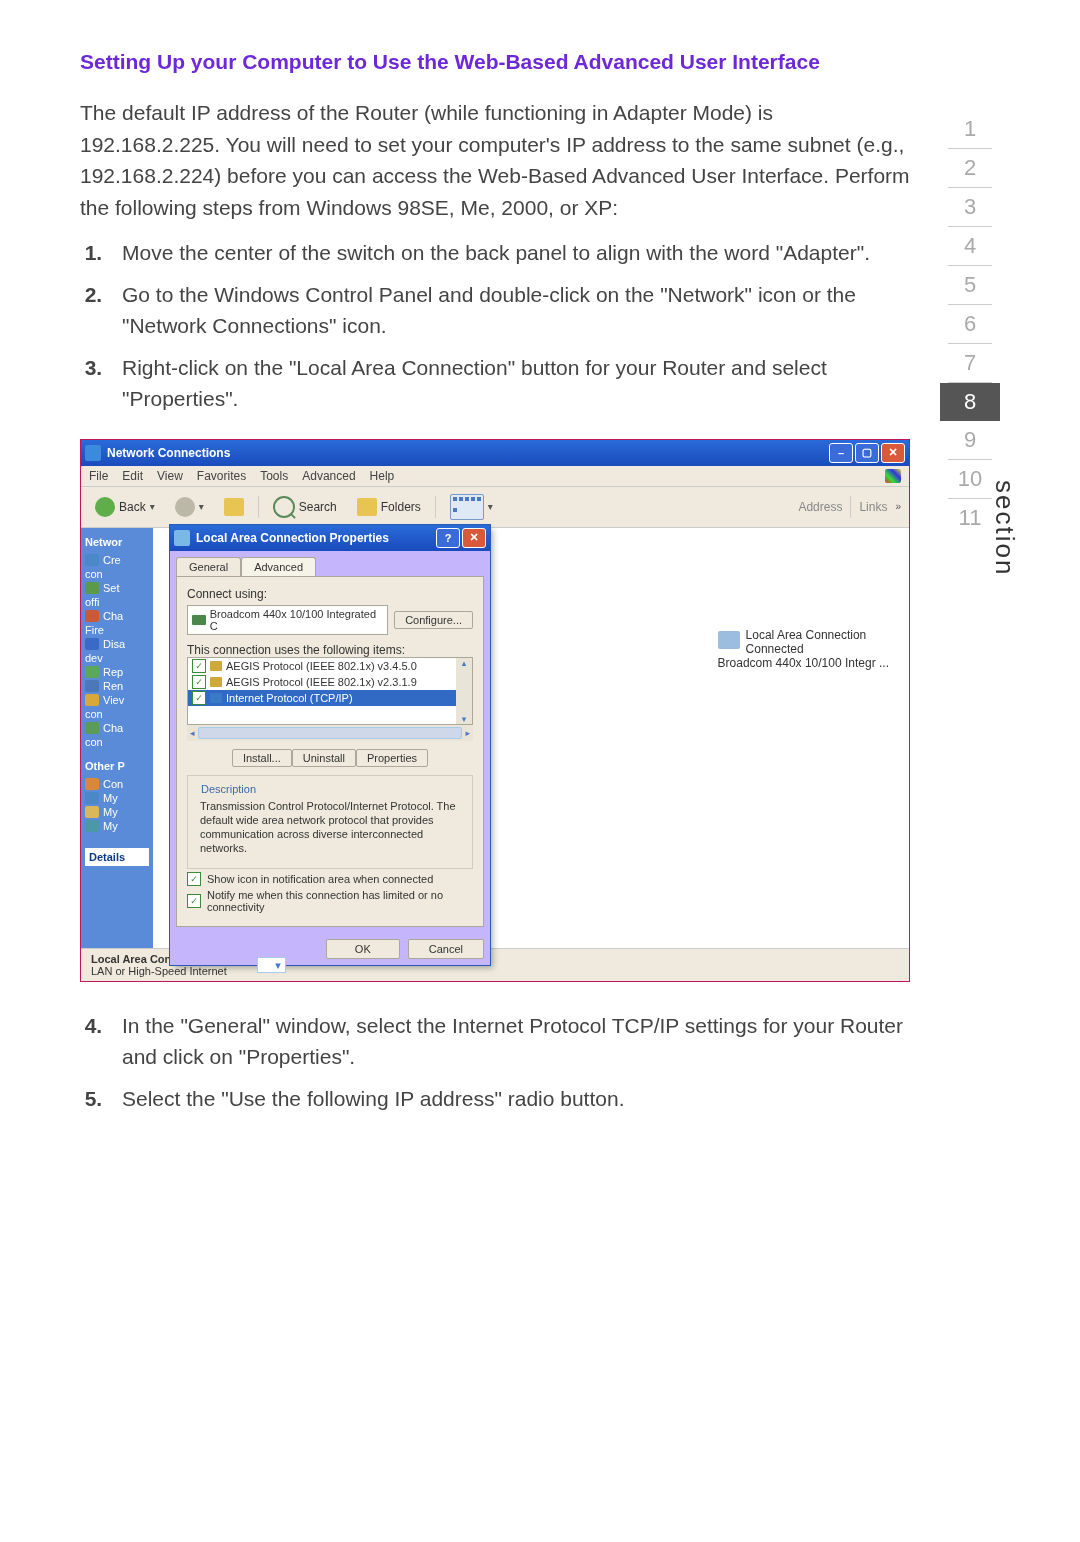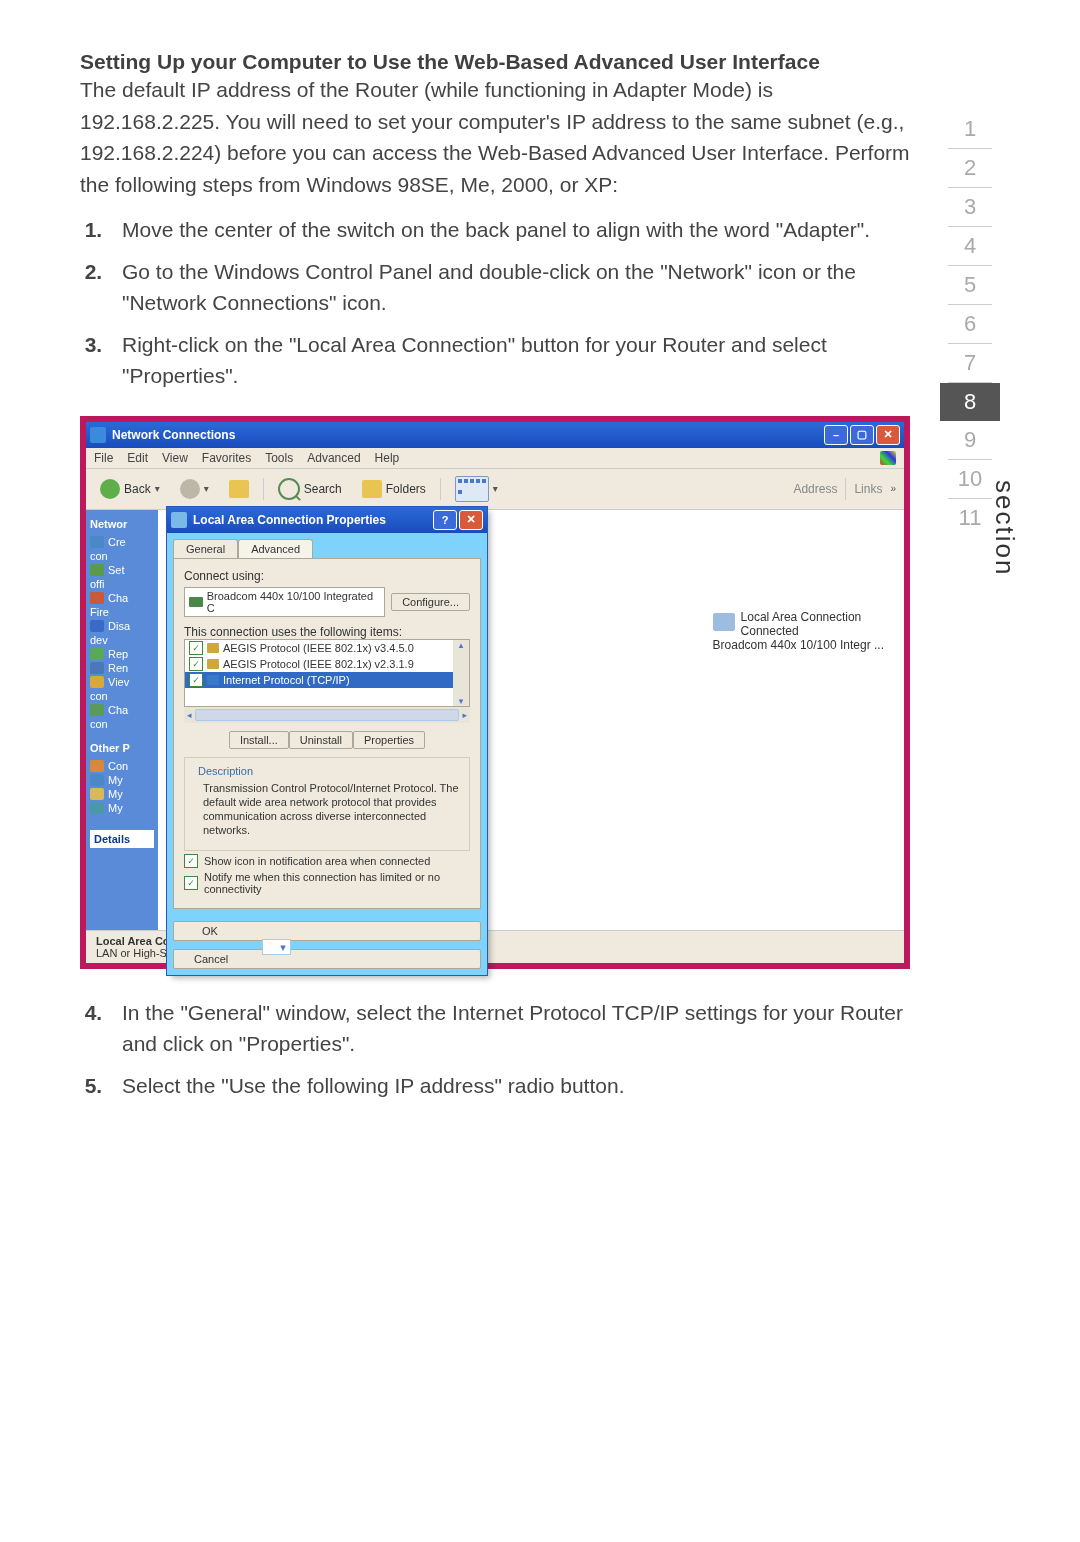--- a/index.html
+++ b/index.html
@@ -56,38 +56,38 @@
     background: #555;
     color: #fff;
     border-bottom: none;
     margin: 0;
     padding: 6px 8px;
   }
   .side-num.last { border-bottom: none; }
   .subheading {
     font-weight: bold;
     font-size: 21px;
-    color: #404040;
-    margin-bottom: 0;
+    color: #6d28d9;
+    margin-bottom: 23px;
   }
   .para, .list li {
     font-size: 21px;
     line-height: 1.5;
     color: #444;
   }
   ol.list {
     padding-left: 28px;
     margin: 14px 0 24px 0;
   }
   ol.list li { padding-left: 14px; margin-bottom: 10px; }
   ol.list li::marker { font-weight: bold; }
 
   
   .win-outer {
-    border: 6px solid #be185d;
+    border: 1px solid #be185d;
     margin: 10px 0 28px 0;
     font-family: Tahoma, sans-serif;
     font-size: 12px;
     background: #fff;
   }
   .titlebar {
     background: linear-gradient(#2a6bd8,#1a4bbd);
     color: #fff;
     display: flex;
     align-items: center;
@@ -151,22 +151,22 @@
   }
   .conn-lbl{position:absolute;right:20px;top:100px;font-size:12px;color:#333;max-width:200px;}
   .conn-lbl .mini-ico{float:left;margin:3px 6px 0 0;width:22px;height:18px;background:#9cbce0;border-radius:2px;}
 
   .statusbar{background:#efeadd;padding:4px 10px;border-top:1px solid #ccc;font-size:11px;display:flex;align-items:center;gap:30px;}
   .statusbar .sel{border:1px solid #aacbe8;padding:1px 18px 1px 6px;background:#fff;position:relative;}
   .statusbar .sel:after{content:"▾";position:absolute;right:4px;color:#4a78c8;}
 
   
   .dialog {
-    position:absolute; left:8px; top:-4px; width:320px;
-    border:1px solid #2a58b8; background:#7dd3fc;
+    position:absolute; left:16px; top:-4px; width:320px;
+    border:1px solid #2a58b8; background:#c4b5fd;
     box-shadow:4px 4px 6px -2px rgba(0,0,0,.3);
   }
   .dialog .titlebar{background:linear-gradient(#2a6bd8,#1a4bbd);}
   .winbtn.help{background:#3a6bd8;}
   .tabs{display:flex;margin:6px 6px 0 6px;}
   .tab{padding:3px 12px;border:1px solid #aca899;border-bottom:none;background:#f6f3e9;border-radius:3px 3px 0 0;margin-right:0;font-size:11px;}
   .tab.active{background:#efeadd;}
   .tab-body{border:1px solid #aca899;margin:0 6px 6px 6px;padding:10px;background:#efeadd;}
   .row{display:flex;align-items:center;gap:6px;margin:4px 0;}
   .field{flex:1;border:1px solid #aca899;background:#fff;padding:2px 4px;display:flex;align-items:center;gap:4px;font-size:11px;}
@@ -177,23 +177,23 @@
   .listbox .item.sel{background:#316ac5;color:#fff;}
   .chk{width:12px;height:12px;border:1px solid #3a8a3a;background:#fff;display:inline-flex;align-items:center;justify-content:center;font-size:9px;color:#3a8a3a;flex-shrink:0;}
   .proto-ico{width:12px;height:10px;background:#cfa83a;border-radius:1px;}
   .proto-ico.b{background:#3a78c8;}
   .scrollbar{position:absolute;right:0;top:0;bottom:0;width:16px;background:#e8e4d8;display:flex;flex-direction:column;align-items:center;justify-content:space-between;font-size:9px;color:#4a78c8;}
   .hscroll{height:16px;background:#e8e4d8;display:flex;align-items:center;justify-content:space-between;font-size:9px;color:#4a78c8;padding:0 3px;}
   .hscroll .thumb{flex:1;height:10px;background:#cfd8e8;margin:0 3px;border:1px solid #aacbe8;border-radius:2px;}
   .btnrow{display:flex;justify-content:center;margin:8px 0;}
   .fieldset{border:1px solid #d0ccc0;padding:6px;margin-top:4px;}
   .fieldset-lbl{color:#3a6aa8;font-size:11px;margin:-13px 0 2px 4px;background:#efeadd;display:inline-block;padding:0 3px;}
-  .desc{font-size:11px;color:#333;line-height:1.3;margin:2px 2px 6px 12px;}
+  .desc{font-size:11px;color:#333;line-height:1.3;margin:2px 2px 6px 6px;}
   .checkrow{display:flex;align-items:center;gap:6px;font-size:11px;margin:3px 0;}
-  .dlg-btns{display:flex;justify-content:flex-end;gap:8px;padding:6px;flex-direction:column;}
+  .dlg-btns{display:flex;justify-content:flex-end;gap:8px;padding:6px;}
 
   .page-num{ text-align:center; font-size:18px; color:#444; margin-top:30px;}
 </style>
 </head>
 <body>
 
 <div class="page">
 
   <div class="content">
     <div class="main">

